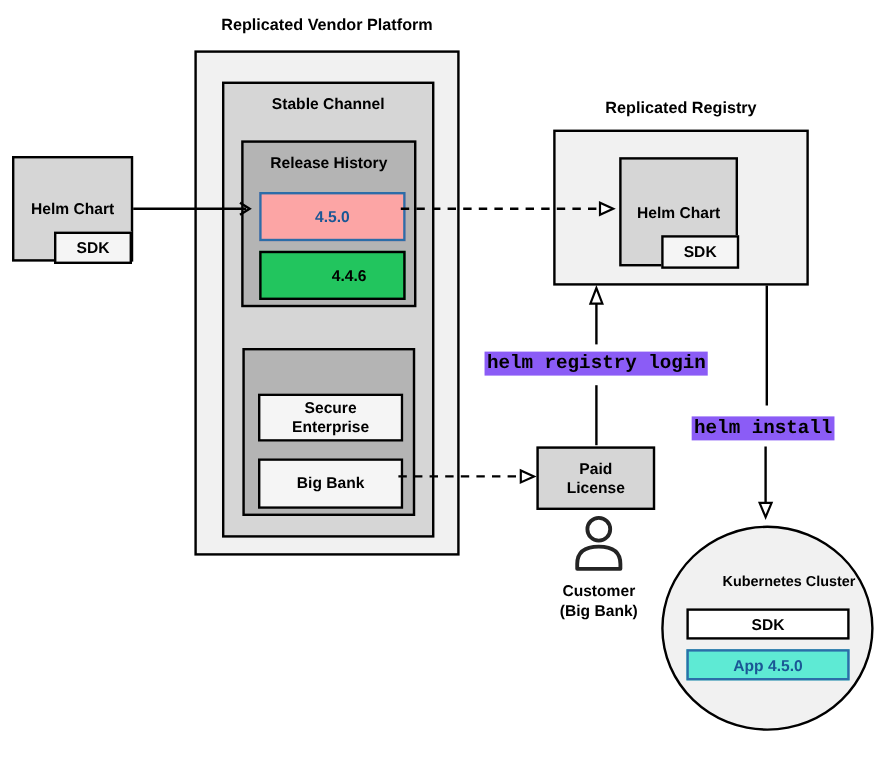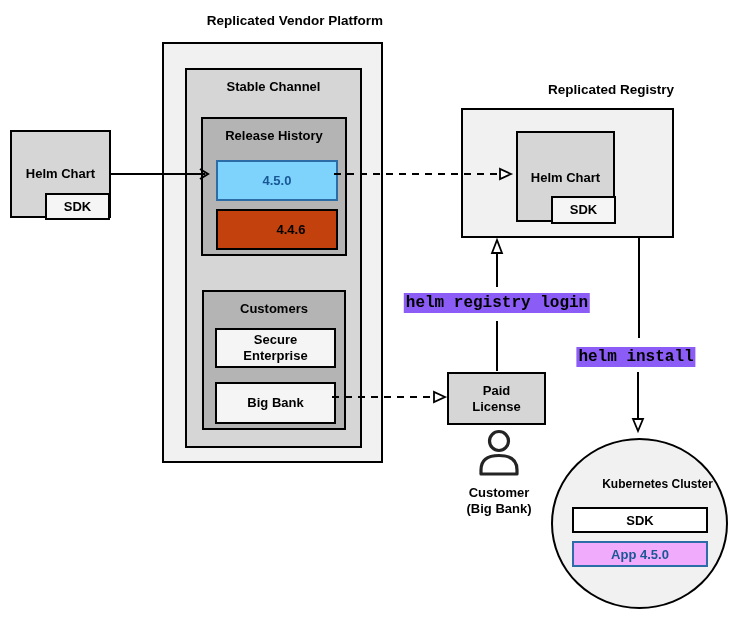--- a/index.html
+++ b/index.html
@@ -3,31 +3,31 @@
 <meta charset="utf-8">
 <style>
   html,body{margin:0;padding:0;background:#fff;}
   #stage{
     position:relative;width:747px;height:634px;background:#fff;overflow:hidden;
     font-family:"Liberation Sans",sans-serif;font-weight:bold;color:#000;
   }
   .abs{position:absolute;box-sizing:border-box;}
   .box{border:2px solid #000;display:flex;align-items:center;justify-content:center;text-align:center;}
   .toplabel{display:block;text-align:center;padding-top:9px;font-size:13px;}
-  .title{font-size:13.5px;text-align:right;}
+  .title{font-size:13.5px;text-align:center;}
   .lbl{font-size:13px;line-height:16px;}
 
   
   .platform-title{left:162px;top:13px;width:221px;}
   .platform{left:162px;top:42px;width:221px;height:421px;background:#f1f1f1;border:2px solid #000;}
   .stable{left:21px;top:24px;width:177px;height:380px;background:#d6d6d6;border:2px solid #000;}
   .release{left:14px;top:47px;width:146px;height:139px;background:#b4b4b4;border:2px solid #000;}
   .ver{left:13px;width:122px;height:41px;font-size:13px;}
-  .ver-450{top:41px;background:#7dd3fc;border:2px solid #2c6da8;color:#1a5795;}
-  .ver-446{top:90px;background:#c2410c;padding-left:28px;}
+  .ver-450{top:41px;background:#fca5a5;border:2px solid #2c6da8;color:#1a5795;}
+  .ver-446{top:90px;background:#22c55e;padding-left:28px;}
   .customers{left:15px;top:220px;width:144px;height:140px;background:#b4b4b4;border:2px solid #000;}
   .cust{left:11px;width:121px;background:#f5f5f5;}
   .cust-1{top:36px;height:40px;}
   .cust-2{top:90px;height:42px;}
   .wrap80{display:inline-block;width:82px;}
 
   
   .helm-src{left:10px;top:130px;width:101px;height:88px;background:#d6d6d6;border:2px solid #000;align-items:center;}
   .helm-src-label{position:absolute;left:0;top:34px;width:100%;text-align:center;font-size:13px;}
   .sdk-left{left:33px;top:61px;width:65px;height:27px;background:#f5f5f5;}
@@ -41,21 +41,21 @@
 
   
   .license{left:447px;top:372px;width:99px;height:53px;background:#d6d6d6;}
   .wrap56{display:inline-block;width:58px;}
   .customer-caption{left:444px;top:485px;width:110px;text-align:center;}
 
   
   .cluster{left:551px;top:438px;width:177px;height:171px;background:#f1f1f1;border:2px solid #000;border-radius:50%;}
   .cluster-label{position:absolute;left:18px;top:37px;width:100%;text-align:center;font-size:12px;}
   .cluster-sdk{left:19px;top:67px;width:136px;height:26px;background:#fff;font-size:13px;}
-  .cluster-app{left:19px;top:101px;width:136px;height:26px;background:#f0abfc;border:2px solid #2c6da8;color:#1a5795;font-size:13px;}
+  .cluster-app{left:19px;top:101px;width:136px;height:26px;background:#5eead4;border:2px solid #2c6da8;color:#1a5795;font-size:13px;}
 
   
   .cmd{position:absolute;transform:translate(-50%,-50%);font-family:"Liberation Mono",monospace;font-weight:bold;font-size:16px;white-space:nowrap;background:#8b5cf6;padding:1px 2px;}
   .cmd-login{left:497px;top:303px;}
   .cmd-install{left:636px;top:357px;}
 
   
   svg.layer{position:absolute;left:0;top:0;pointer-events:none;}
   .ln{stroke:#000;stroke-width:2;fill:none;}
   .dash{stroke-dasharray:7 6;}
@@ -75,21 +75,20 @@
       <div class="abs release">
         <span class="toplabel">Release History</span>
         <div class="abs box ver ver-450">
           <span>4.5.0</span>
         </div>
         <div class="abs box ver ver-446">
           <span>4.4.6</span>
         </div>
       </div>
       <div class="abs customers">
-        <span class="toplabel">Customers</span>
         <div class="abs box cust cust-2 lbl">
           <span>Big Bank</span>
         </div>
         <div class="abs box cust cust-1 lbl">
           <span class="wrap80">Secure Enterprise</span>
         </div>
       </div>
     </div>
   </div>
 

